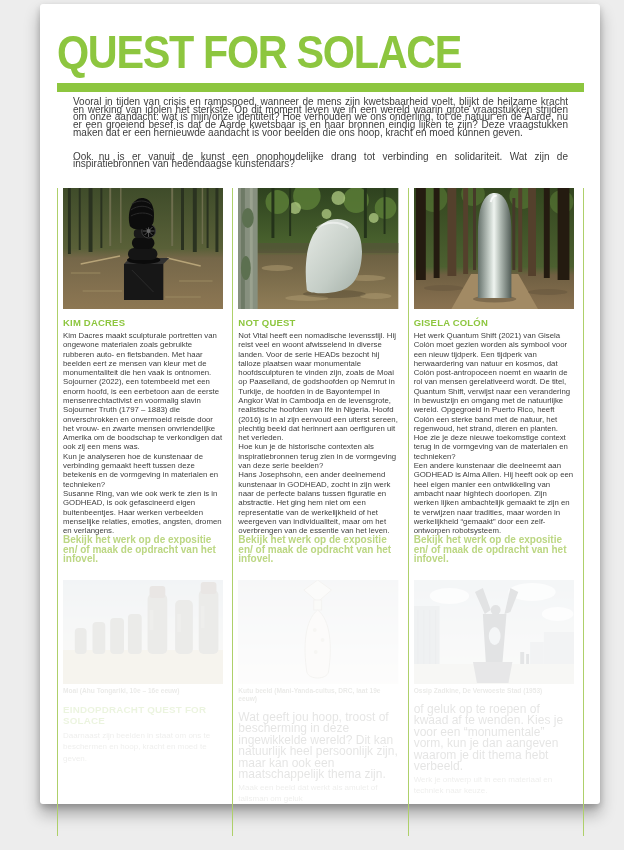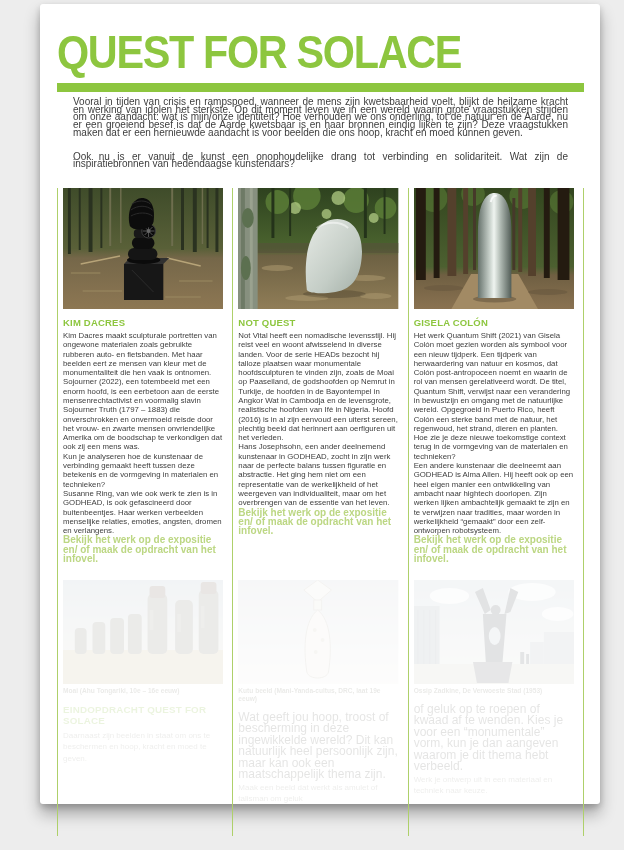--- a/index.html
+++ b/index.html
@@ -129,21 +129,21 @@
                 <path d="M70,16 C76,12 84,12 89,16"></path>
                   <path d="M69,22 C76,17 85,17 91,22"></path>
                   <path d="M69,28 C76,24 86,24 91,28"></path>
               </g>
             </svg>
           </div>
           <div class="upper">
             <h2 class="artist">KIM DACRES</h2>
             <p class="body">Kim Dacres maakt sculpturale portretten van ongewone materialen zoals gebruikte rubberen auto- en fietsbanden. Met haar beelden eert ze mensen van kleur met de monumentaliteit die hen vaak is ontnomen. Sojourner (2022), een totembeeld met een enorm hoofd, is een eerbetoon aan de eerste mensenrechtactivist en voormalig slavin Sojourner Truth (1797 – 1883) die onverschrokken en onvermoeid reisde door het vrouw- en zwarte mensen onvriendelijke Amerika om de boodschap te verkondigen dat ook zij een mens was.</p>
             <p class="body">Kun je analyseren hoe de kunstenaar de verbinding gemaakt heeft tussen deze betekenis en de vormgeving in materialen en technieken?</p>
-            <p class="body">Susanne Ring, van wie ook werk te zien is in GODHEAD, is ook gefascineerd door buitenbeentjes. Haar werken verbeelden menselijke relaties, emoties, angsten, dromen en verlangens.</p>
+            <p class="body">Susanne Ring, van wie ook werk te zien is in GODHEAD, is ook gefascineerd eigen buitenbeentjes. Haar werken verbeelden menselijke relaties, emoties, angsten, dromen en verlangens.</p>
             <p class="cta">Bekijk het werk op de expositie en/ of maak de opdracht van het infovel.</p>
           </div>
           <div class="faded">
             <div class="fphoto">
               <svg viewBox="0 0 163 104" preserveAspectRatio="none">
                 <defs>
                     <linearGradient id="m1" x1="0" y1="0" x2="0" y2="1">
                   <stop offset="0" stop-color="#a9b8c4"></stop>
                       <stop offset="1" stop-color="#e9e4d4"></stop>
                 </linearGradient>
@@ -226,20 +226,21 @@
               <rect x="12" y="0" width="3" height="121" fill="#9aa28f"></rect>
               <g fill="#5c7050">
                   <ellipse cx="10" cy="30" rx="6" ry="10"></ellipse>
                   <ellipse cx="8" cy="80" rx="5" ry="12"></ellipse>
                 </g>
             </svg>
           </div>
           <div class="upper">
             <h2 class="artist">NOT QUEST</h2>
             <p class="body">Not Vital heeft een nomadische levensstijl. Hij reist veel en woont afwisselend in diverse landen. Voor de serie HEADs bezocht hij talloze plaatsen waar monumentale hoofdsculpturen te vinden zijn, zoals de Moai op Paaseiland, de godshoofden op Nemrut in Turkije, de hoofden in de Bayontempel in Angkor Wat in Cambodja en de levensgrote, realistische hoofden van Ifè in Nigeria. Hoofd (2016) is in al zijn eenvoud een uiterst sereen, plechtig beeld dat herinnert aan oerfiguren uit het verleden.</p>
+            <p class="body">Hoe kun je de historische contexten als inspiratiebronnen terug zien in de vormgeving van deze serie beelden?</p>
             <p class="body">Hans Josephsohn, een ander deelnemend kunstenaar in GODHEAD, zocht in zijn werk naar de perfecte balans tussen figuratie en abstractie. Het ging hem niet om een representatie van de werkelijkheid of het weergeven van individualiteit, maar om het overbrengen van de essentie van het leven.</p>
             <p class="cta">Bekijk het werk op de expositie en/ of maak de opdracht van het infovel.</p>
           </div>
           <div class="faded">
             <div class="fphoto">
               <svg viewBox="0 0 163 104" preserveAspectRatio="none">
                 <defs>
                     <linearGradient id="m2" x1="0" y1="0" x2="0" y2="1">
                   <stop offset="0" stop-color="#c6ccd2"></stop>
                       <stop offset="1" stop-color="#f3f2ee"></stop>

